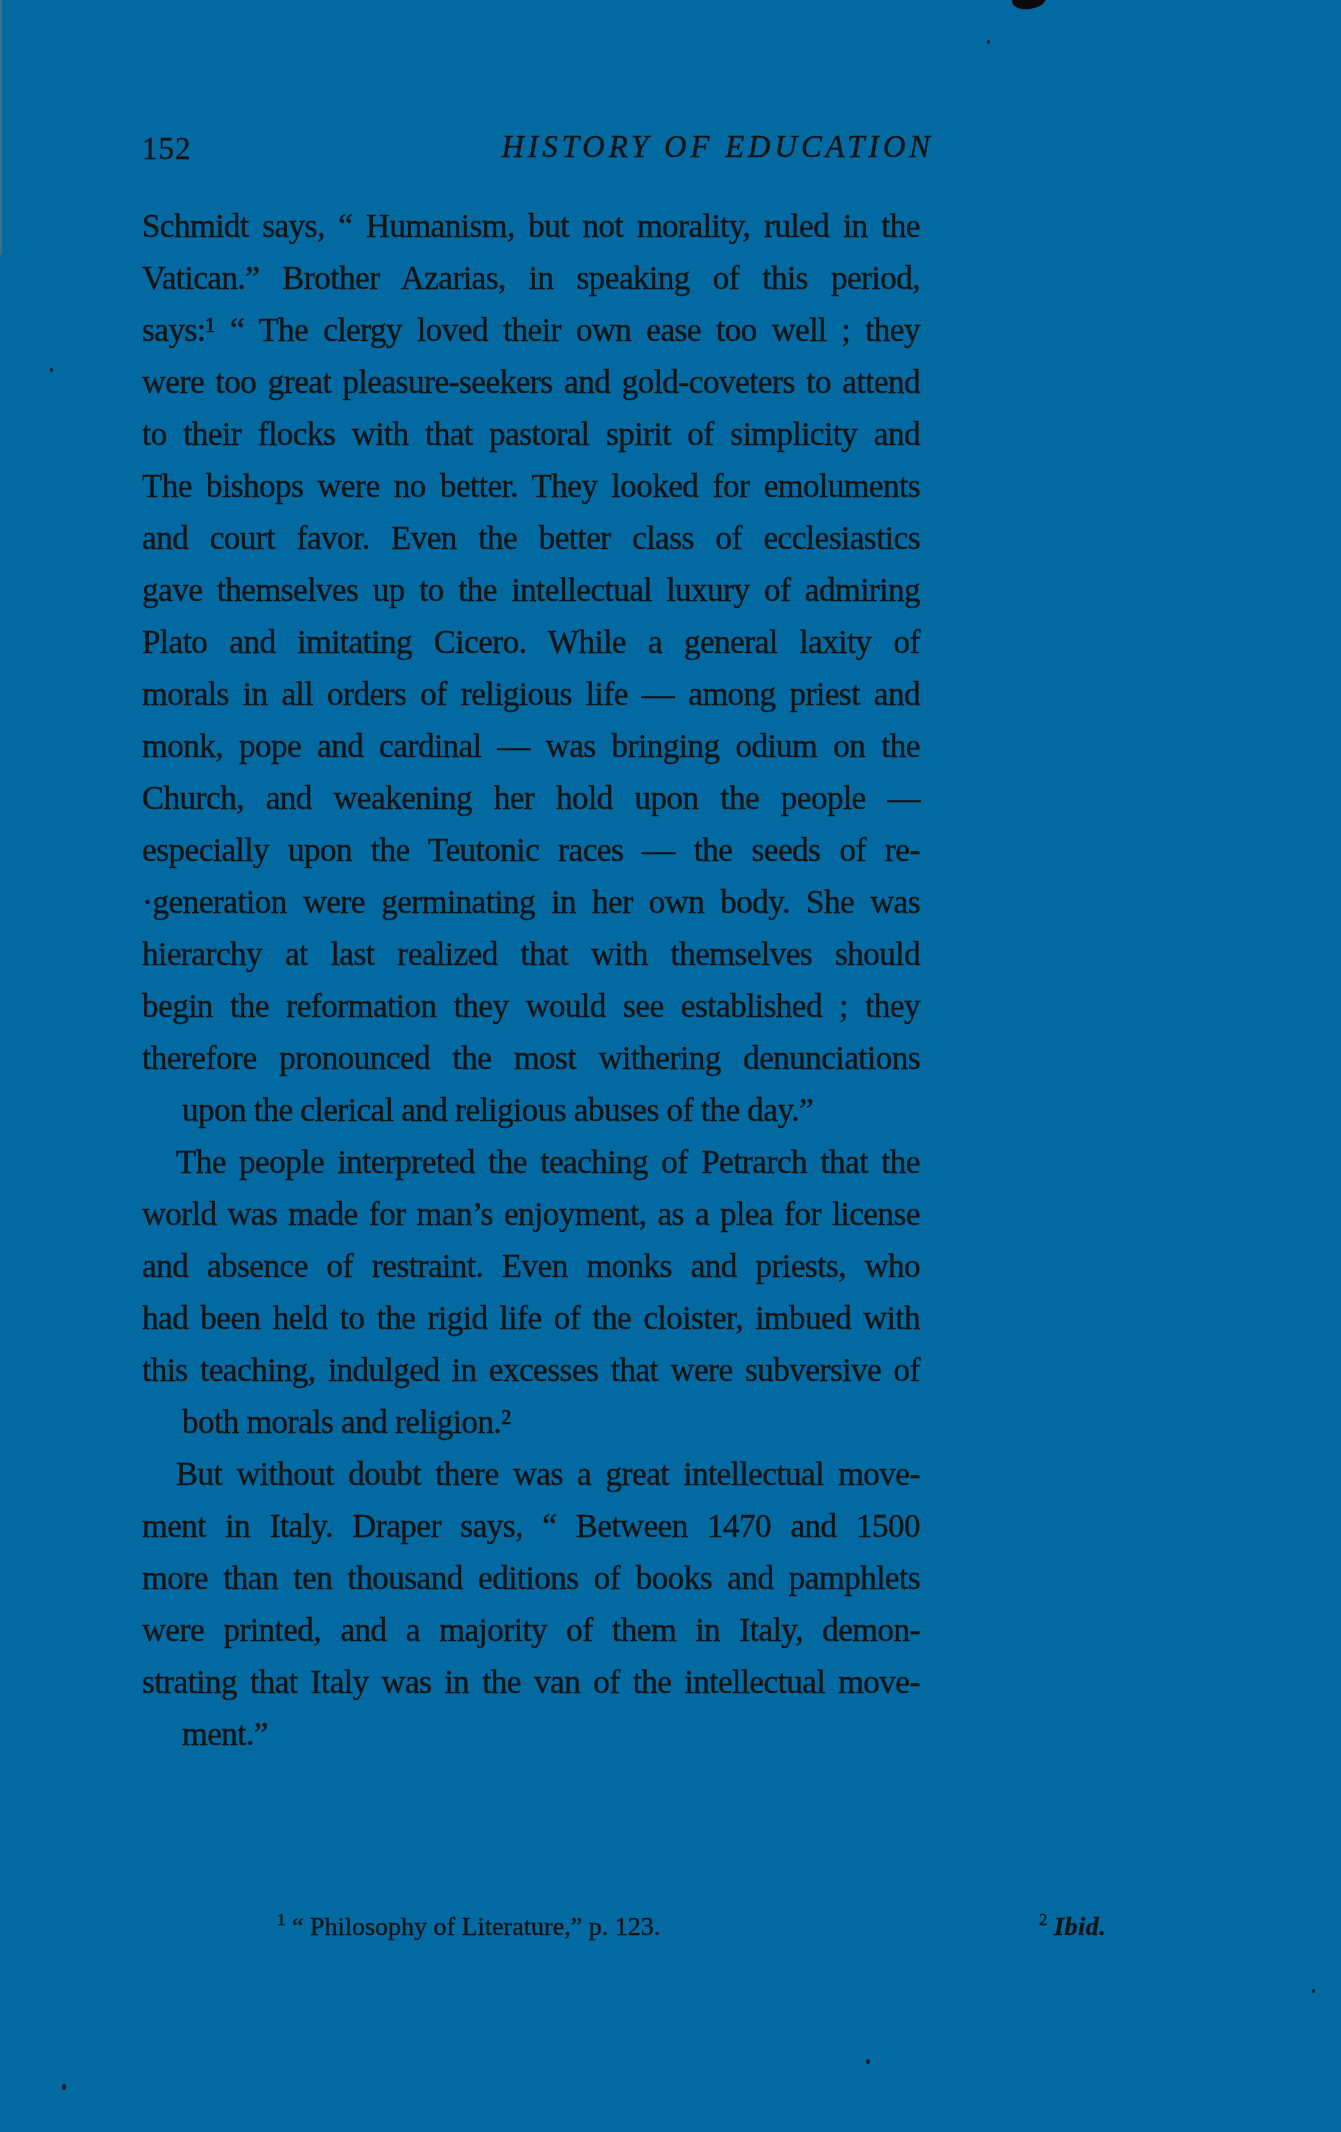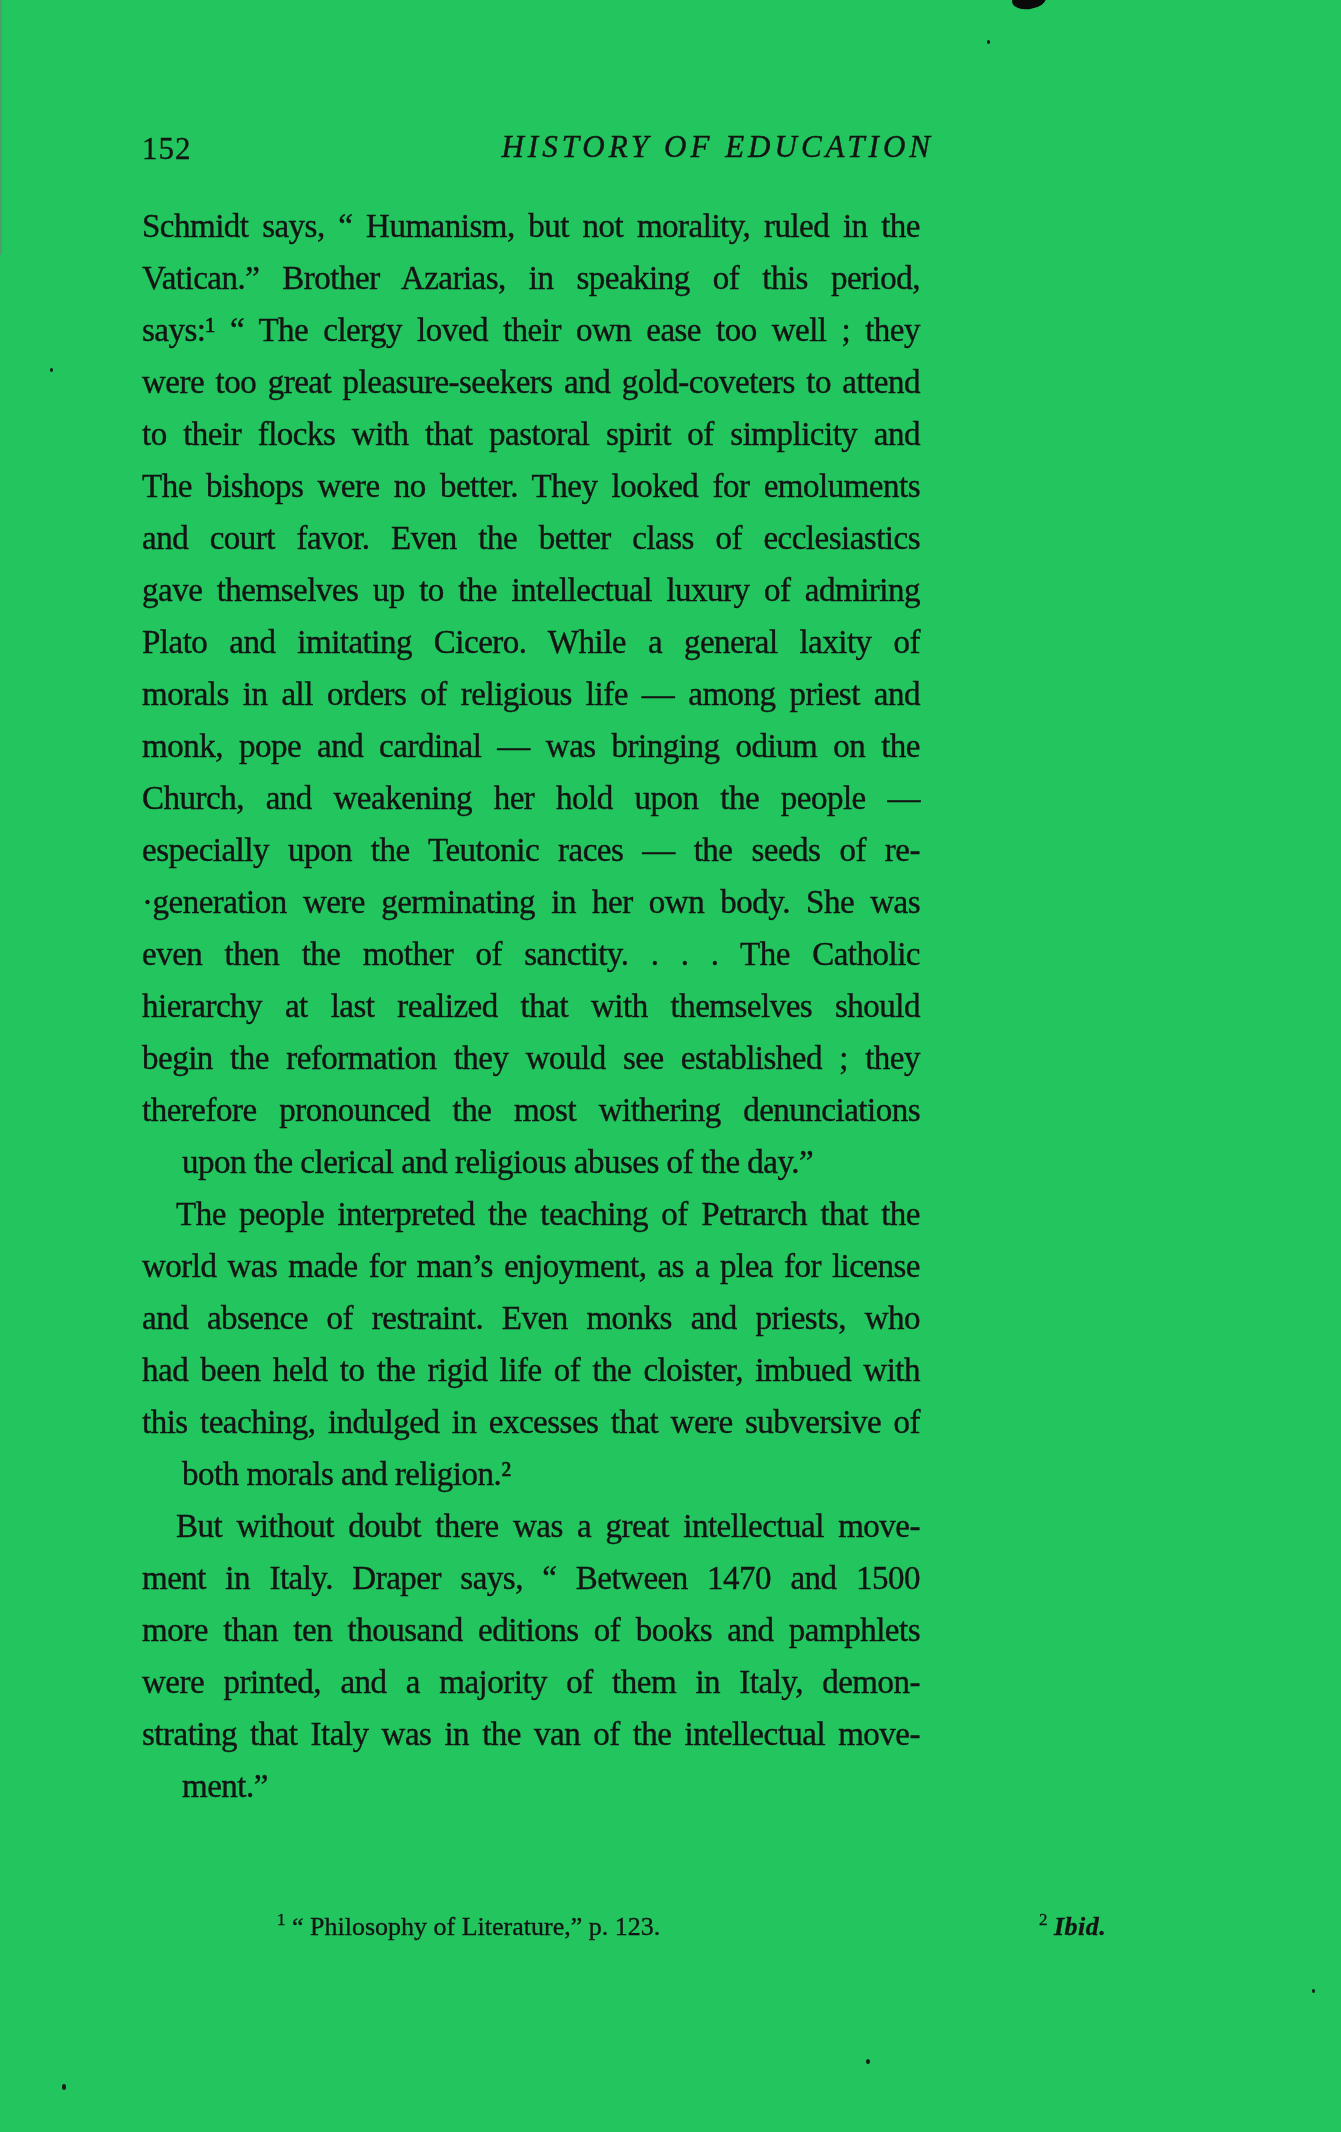--- a/index.html
+++ b/index.html
@@ -1,20 +1,20 @@
 <!DOCTYPE html>
 <html><head>
 <meta charset="utf-8">
 <style>
   html, body { margin: 0; padding: 0; background: #e8e8e8; }
   .page {
     position: relative;
     width: 1341px;
     height: 2132px;
-    background: #22c55e;
+    background: #0369a1;
     overflow: hidden;
     font-family: "Liberation Serif", serif;
     color: #141414;
   }
   
   .page-number {
     position: absolute;
     left: 142px;
     top: 131px;
     font-size: 31px;
@@ -106,21 +106,20 @@
       <div class="line just">to their flocks with that pastoral spirit of simplicity and</div>
       <div class="line just">The bishops were no better.  They looked for emoluments</div>
       <div class="line just">and court favor.  Even the better class of ecclesiastics</div>
       <div class="line just">gave themselves up to the intellectual luxury of admiring</div>
       <div class="line just">Plato and imitating Cicero.  While a general laxity of</div>
       <div class="line just">morals in all orders of religious life — among priest and</div>
       <div class="line just">monk, pope and cardinal — was bringing odium on the</div>
       <div class="line just">Church, and weakening her hold upon the people —</div>
       <div class="line just">especially upon the Teutonic races — the seeds of re-</div>
       <div class="line just">·generation were germinating in her own body.  She was</div>
-      <div class="line just">even then the mother of sanctity. . . .  The Catholic</div>
       <div class="line just">hierarchy at last realized that with themselves should</div>
       <div class="line just">begin the reformation they would see established ; they</div>
       <div class="line just">therefore pronounced the most withering denunciations</div>
       <div class="line last">upon the clerical and religious abuses of the day.”</div>
       <div class="line just indent">The people interpreted the teaching of Petrarch that the</div>
       <div class="line just">world was made for man’s enjoyment, as a plea for license</div>
       <div class="line just">and absence of restraint.  Even monks and priests, who</div>
       <div class="line just">had been held to the rigid life of the cloister, imbued with</div>
       <div class="line just">this teaching, indulged in excesses that were subversive of</div>
       <div class="line last">both morals and religion.²</div>

